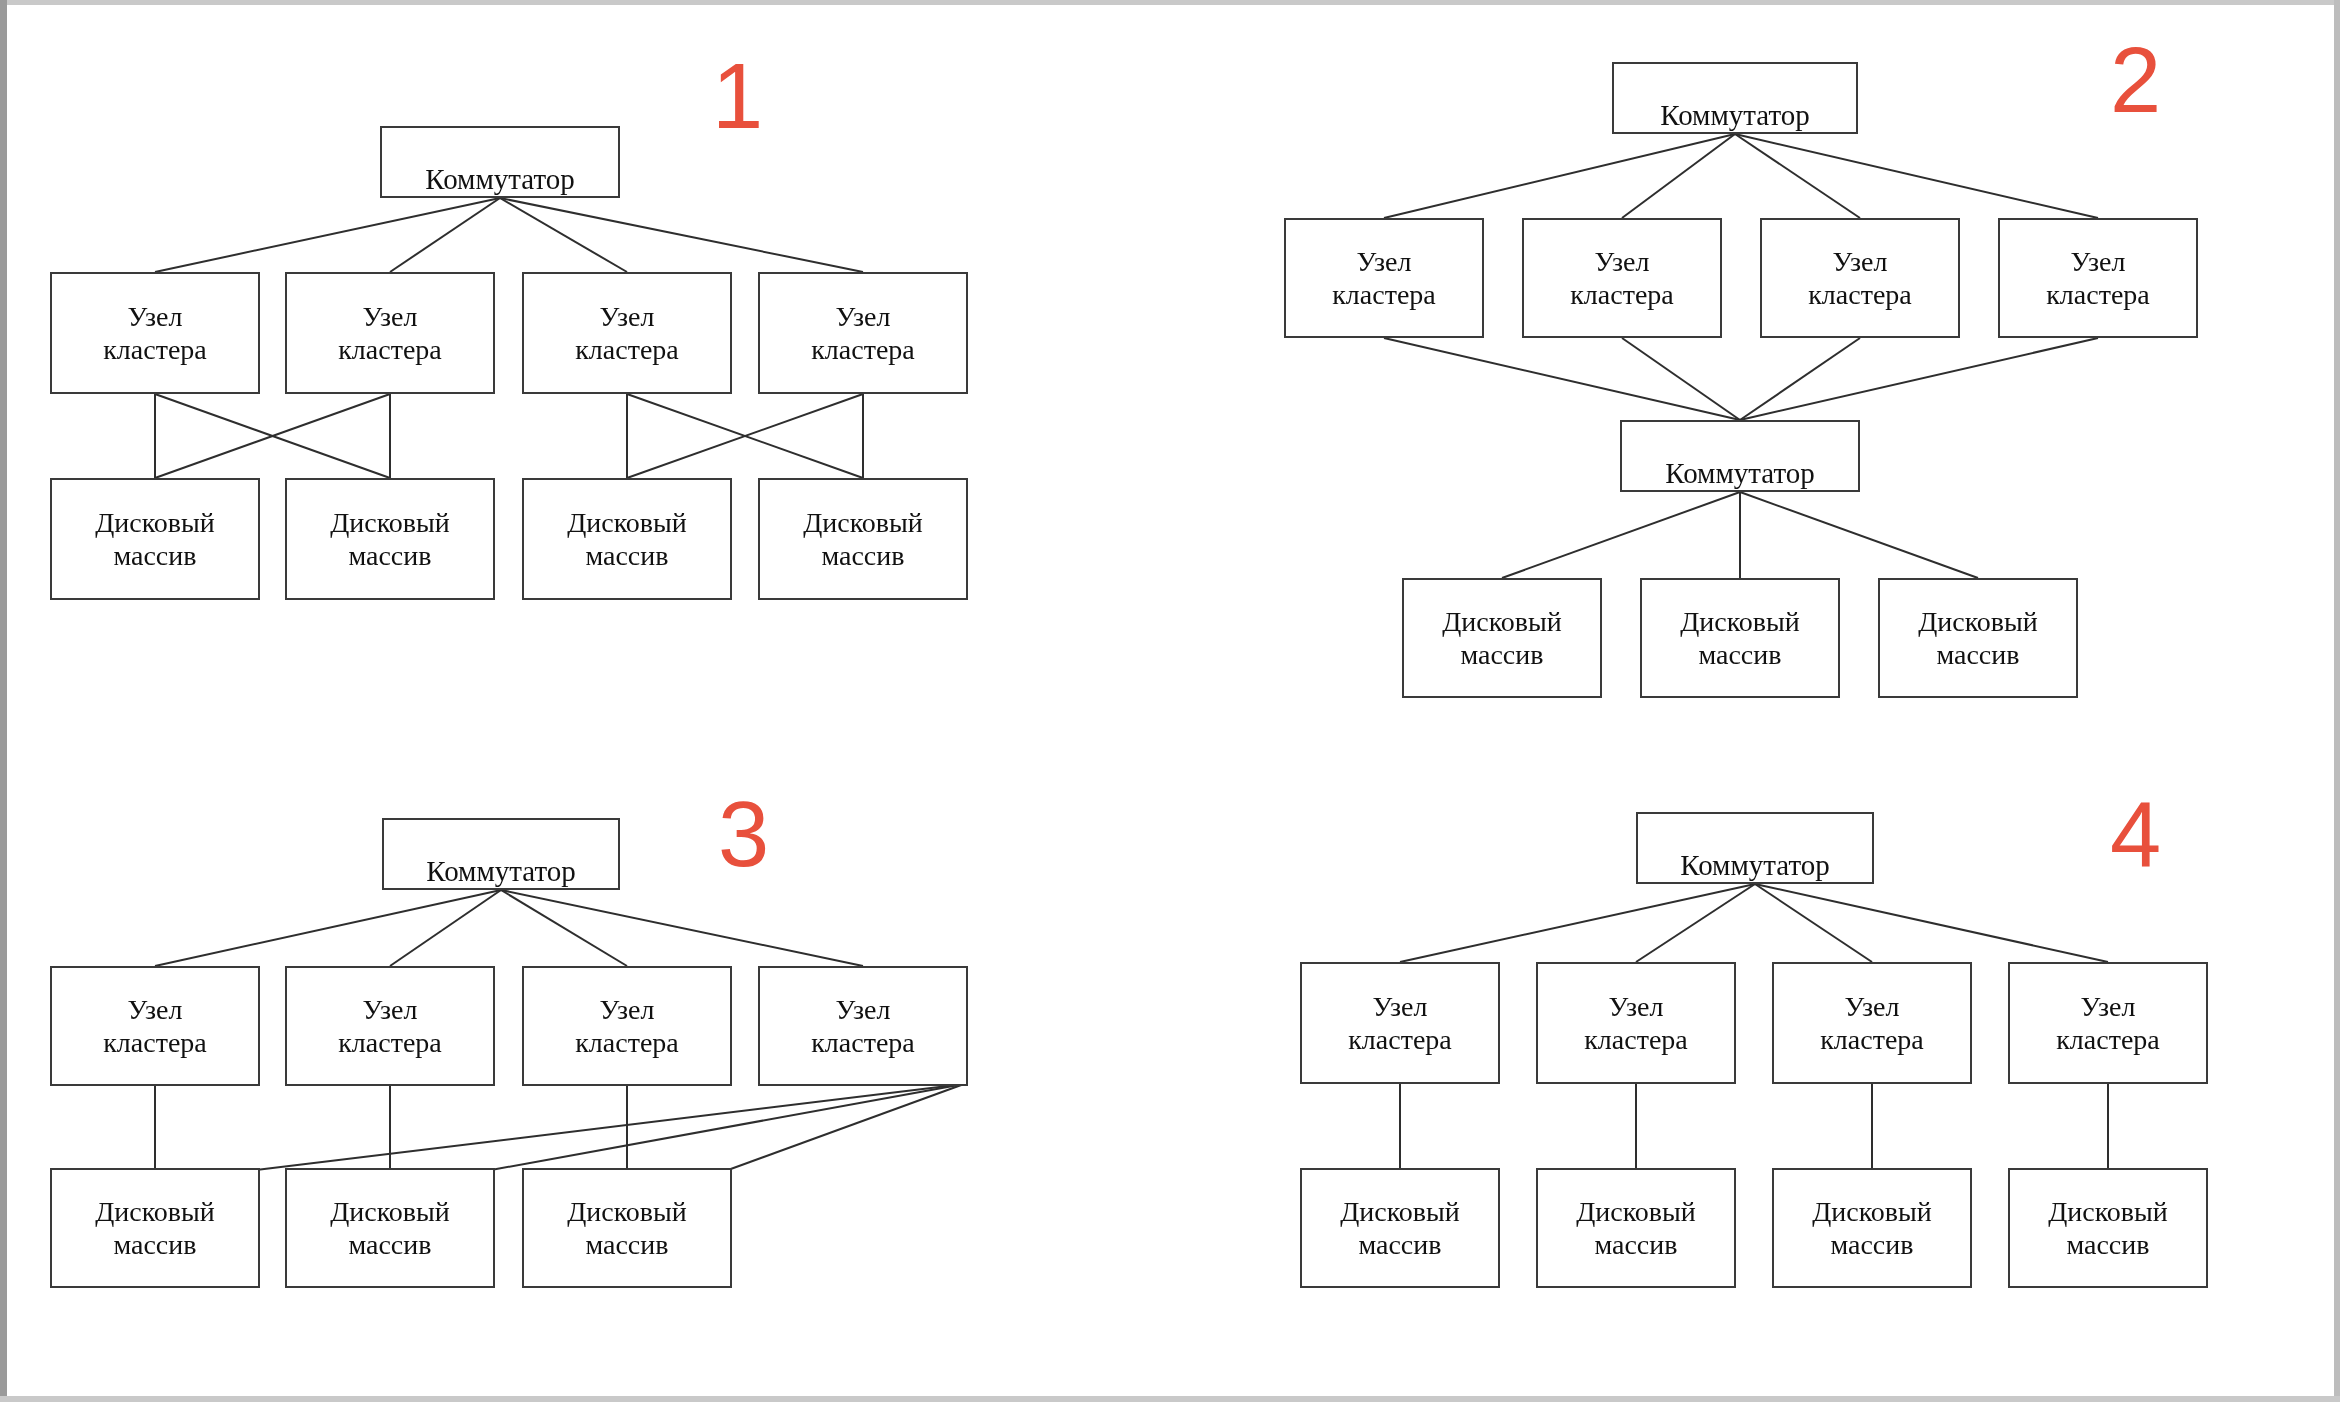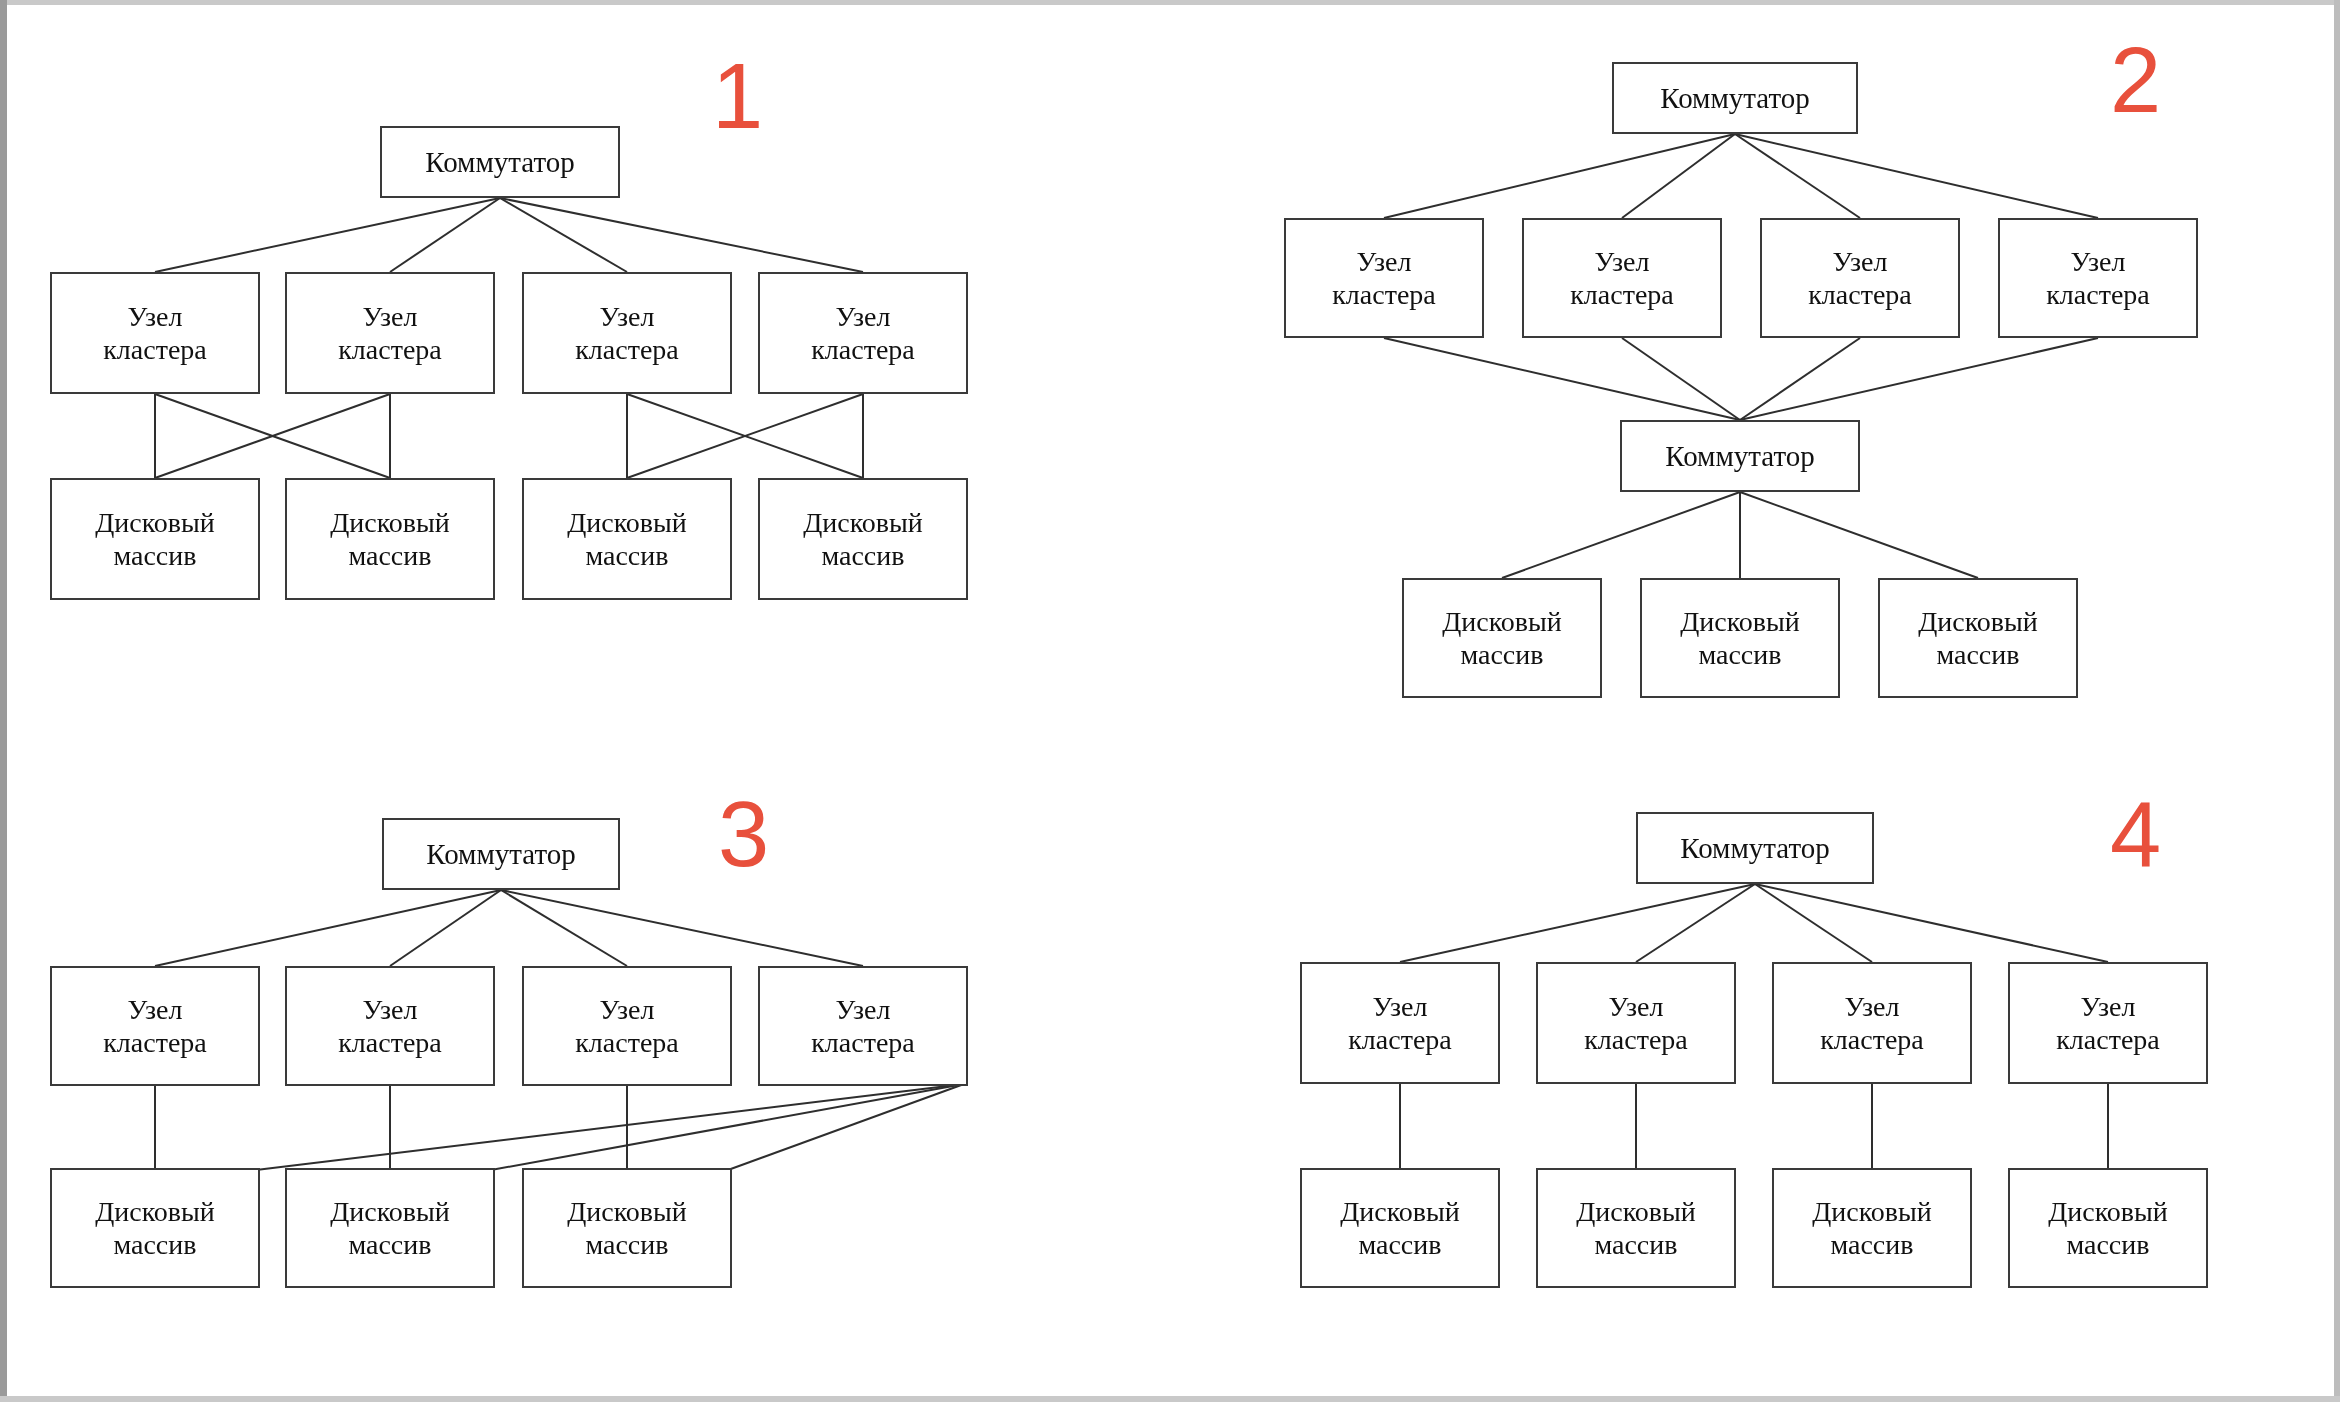--- a/index.html
+++ b/index.html
@@ -62,20 +62,21 @@
     line-height: 1.18;
     z-index: 3;
   }
   .node-box .ln {
     display: block;
     white-space: nowrap;
   }
 
   .switch-box {
     font-size: 29px;
+    justify-content: flex-end;
   }
   .cluster-box {
     font-size: 28px;
   }
   .disk-box {
     font-size: 28px;
   }
 
   .panel-number {
     position: absolute;

